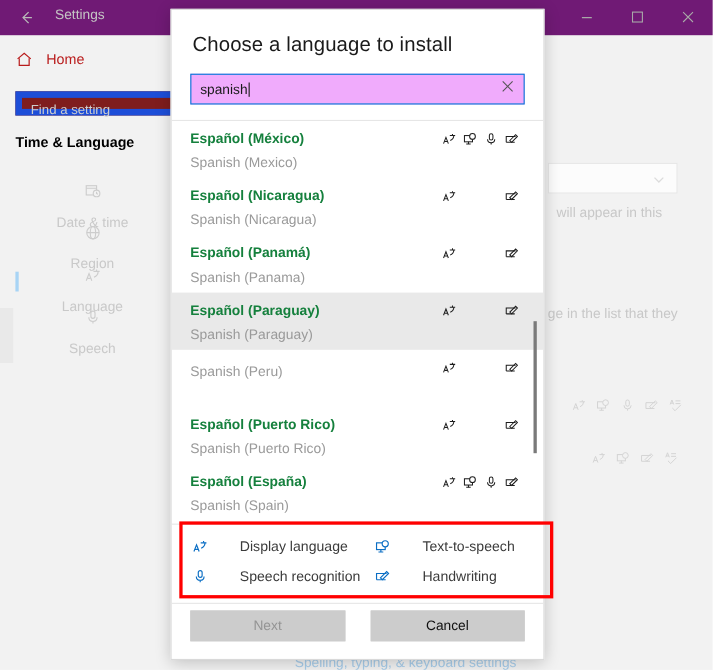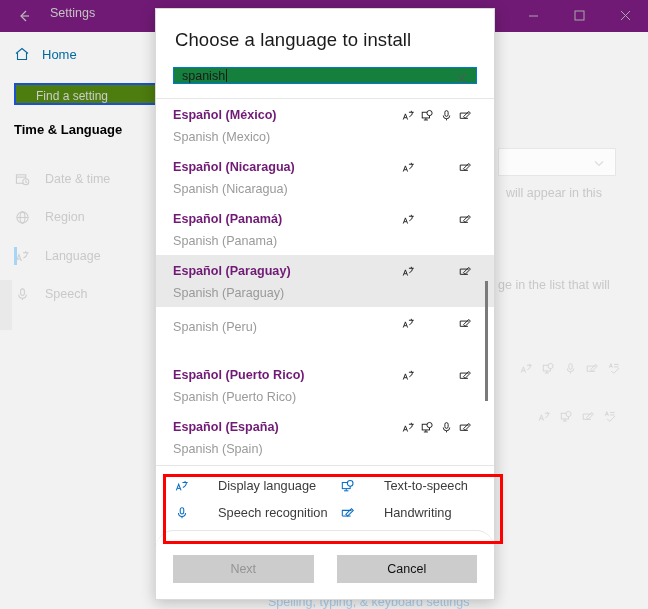--- a/index.html
+++ b/index.html
@@ -34,38 +34,38 @@
   .win-controls { position: absolute; right: 0; top: 0; display: flex; }
   .win-btn {
     width: 46px; height: 30px;
     display: flex; align-items: center; justify-content: center;
     color: #a8a8a8;
   }
 
   .search-setting {
     position: absolute; left: 14px; top: 83px;
     width: 160px; height: 22px;
-    border: 2px solid #1d4ed8; background: #4d7c0f;
+    border: 6px solid #1d4ed8; background: #7f1d1d;
     font-size: 12px; color: #cdcdcd;
-    padding: 3px 20px; line-height: 16px;
+    padding: 3px 8px; line-height: 16px;
   }
   .home-row {
     position: absolute; left: 14px; top: 46px;
-    display: flex; align-items: center; gap: 12px;
-    font-size: 13px; color: #0369a1;
+    display: flex; gap: 12px;
+    font-size: 13px; color: #b91c1c;
   }
   .nav-header {
     position: absolute; left: 14px; top: 122px;
     font-size: 13px; font-weight: bold; color: #000000;
   }
   .nav-item {
     position: absolute; left: 14px;
     display: flex; align-items: center; gap: 14px;
     font-size: 12.5px; color: #c9c9c9;
-    width: 140px; height: 26px;
+    width: 140px; height: 26px; flex-direction: column;
   }
   .nav-item .nav-icon {
     width: 17px; display: flex; justify-content: center; color: #cdcdcd;
   }
   .nav-sel-bar {
     position: absolute; left: 0; width: 3px; height: 18px;
     background: #a8d4f5;
   }
   .bg-dropdown {
     position: absolute; left: 498px; top: 148px;
@@ -102,21 +102,21 @@
   .dialog-title {
     font-size: 18.5px; color: #1a1a1a;
     padding: 20px 19px 0 19px;
     letter-spacing: 0.1px;
   }
   .search-wrap {
     margin: 16px 17px 0 17px;
     height: 28px;
     border: 1px solid #0078d7;
     display: flex; align-items: center;
-    position: relative; background: #15803d;
+    position: relative; background: #f0abfc;
   }
   .search-wrap .val {
     font-size: 12.5px; color: #1a1a1a; padding-left: 8px;
   }
   .caret {
     display: inline-block; width: 1px; height: 13px;
     background: #1a1a1a; margin-left: 1px; vertical-align: -2px;
   }
   .clear-x {
     position: absolute; right: 9px; top: 5px;
@@ -131,21 +131,21 @@
     flex: 0 0 auto; height: 366px;
     overflow: hidden;
   }
   .lang-item {
     position: relative;
     height: 52px;
     padding: 7px 17px 0 17px;
   }
   .lang-item.hover { background: #e9e9e9; }
   .lang-native {
-    font-size: 12.6px; color: #701a75; line-height: 18px;
+    font-size: 12.6px; color: #15803d; line-height: 18px;
     font-weight: 600;
   }
   .lang-english {
     font-size: 12.6px; color: #9a9a9a; line-height: 18px;
     margin-top: 4px;
   }
   .lang-icons {
     position: absolute; right: 19px; top: 10px;
     display: flex; align-items: center; color: #1d1d1d;
     width: 76px; justify-content: flex-end;
@@ -184,22 +184,22 @@
     left: 163px; top: 474px;
     width: 340px; height: 70px;
     border: 3px solid #ff0000;
     pointer-events: none;
     z-index: 30;
   }
 
   .dialog-footer {
     margin-top: auto;
     border-top: 1px solid #e6e6e6;
-    padding: 24px 17px 16px 17px;
-    display: flex; gap: 23px; border-radius: 18px;
+    padding: 6px 17px 16px 17px;
+    display: flex; gap: 23px;
   }
   .btn {
     flex: 1; height: 28px;
     border: 1px solid #cccccc;
     background: #cccccc;
     font-size: 12.5px;
     display: flex; align-items: center; justify-content: center;
     font-family: "Liberation Sans", sans-serif;
   }
   .btn.disabled { color: #949494; }
@@ -306,21 +306,21 @@
 
     <div class="bg-dropdown">
       <span class="chev">
         <svg width="12" height="12" viewBox="0 0 12 12" fill="none" stroke="currentColor" stroke-width="1.2">
             <path d="M2 4.5 L6 8.5 L10 4.5"></path>
           </svg>
       </span>
     </div>
 
     <div class="bg-text" style="left:506px; top:186px;">will appear in this</div>
-    <div class="bg-text" style="left:498px; top:278px;">ge in the list that will</div>
+    <div class="bg-text" style="left:498px; top:278px;">ge in the list that they</div>
 
     <div class="bg-iconrow" style="left:520px; top:362px;">
       <span>
         <svg width="13" height="13" viewBox="0 0 16 16" fill="none" stroke="currentColor" stroke-width="1.1">
             <path d="M1.5 13 L4.2 6 L6.9 13"></path>
             <path d="M2.6 10.7 H5.8"></path>
             <path d="M8.5 4 H14.5"></path>
             <path d="M11.5 2.2 V4"></path>
             <path d="M13 4 Q13 8 9 9.6"></path>
           </svg>

